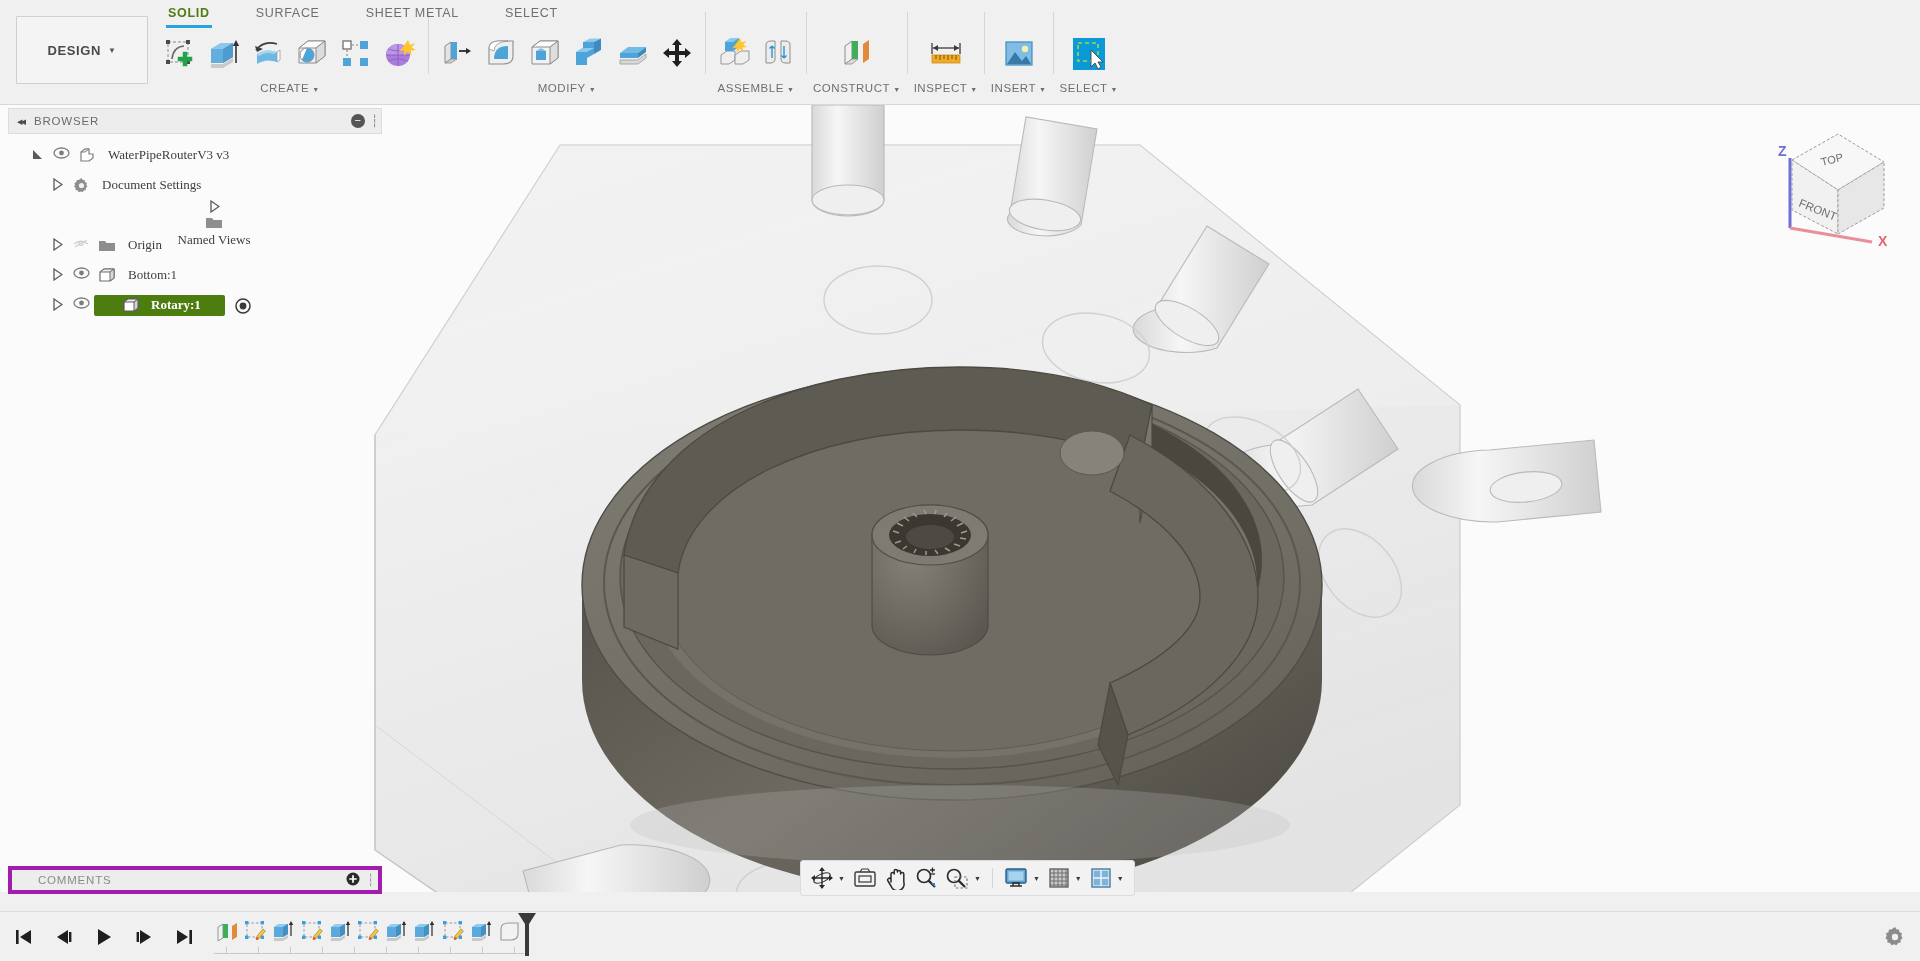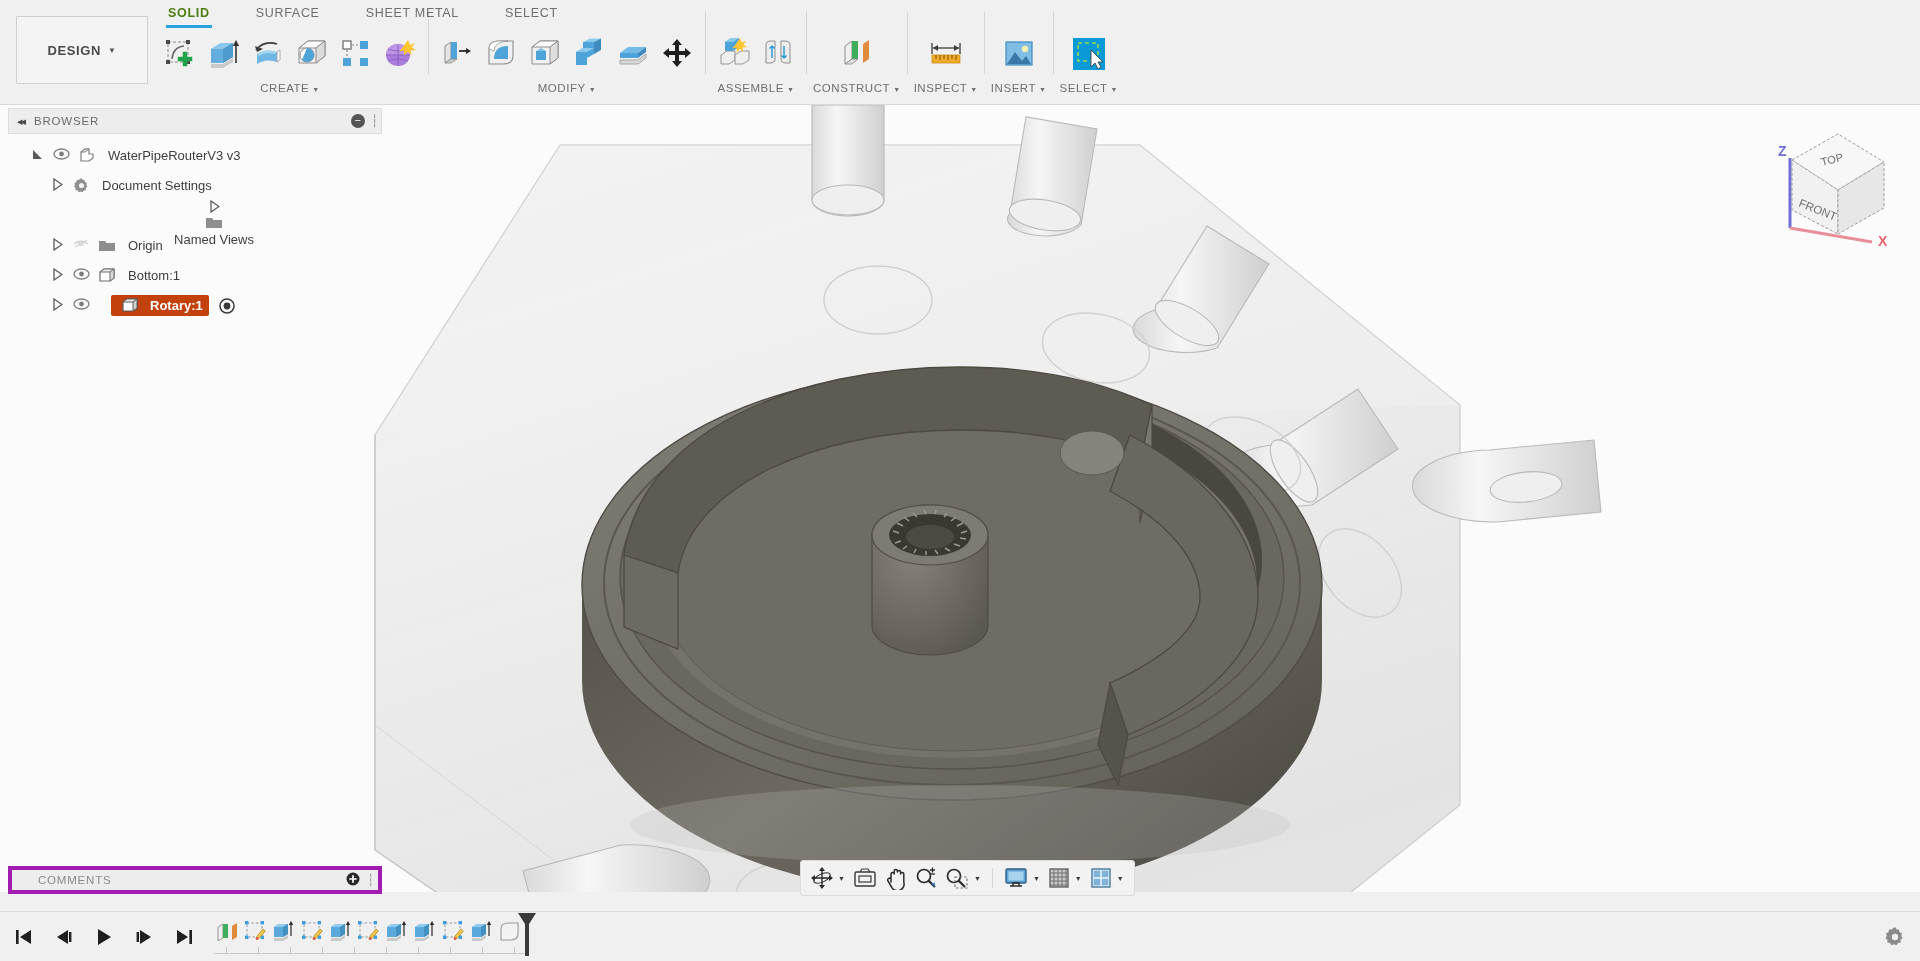--- a/index.html
+++ b/index.html
@@ -51,22 +51,22 @@
     font-size:11.5px; letter-spacing:.8px; color:#6b6b6b;
   }
   .browser-hdr .arrows { color:#4a4a4a; font-size:11px; margin-right:10px; letter-spacing:-2px; }
   .browser-hdr .minus {
     margin-left:auto; width:14px; height:14px; border-radius:50%;
     background:#555; color:#fff; font-size:11px; line-height:12px; text-align:center; margin-right:6px;
   }
   .browser-hdr .grip { width:8px; color:#888; font-size:12px; margin-right:2px; }
 
   .tree { padding-top:6px; }
-  .trow { height:30px; display:flex; align-items:center; font-size:13px; color:#3e3e3e; cursor:pointer; }
-  .trow.sel .namebox { background:#c2410c; color:#fff; font-weight:bold; border-radius:2px; padding:2px 6px;margin-left:17px; }
+  .trow { height:30px; display:flex; align-items:center; font-size:13px; color:#3e3e3e; cursor:pointer;font-family:Liberation Serif, serif; }
+  .trow.sel .namebox { background:#4d7c0f; color:#fff; font-weight:bold; border-radius:2px; padding:2px 24px; }
   .tri { width:22px; text-align:center; color:#5a5a5a; font-size:11px; }
   .tri.down { color:#5a5a5a; }
   .eye { width:26px; text-align:center; font-size:14px; color:#7d7d7d; }
   .eye.off { color:#cfcfcf; }
   .ticon { width:26px; display:flex; align-items:center; justify-content:center; }
   .tname { padding:2px 8px; }
   .radio { margin-left:10px; width:15px; height:15px; }
 
   
   #comments {

